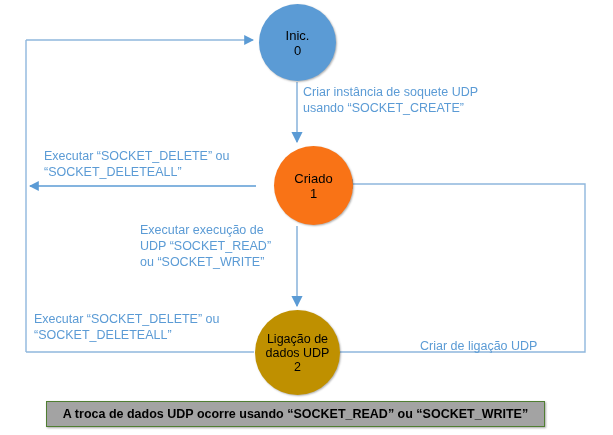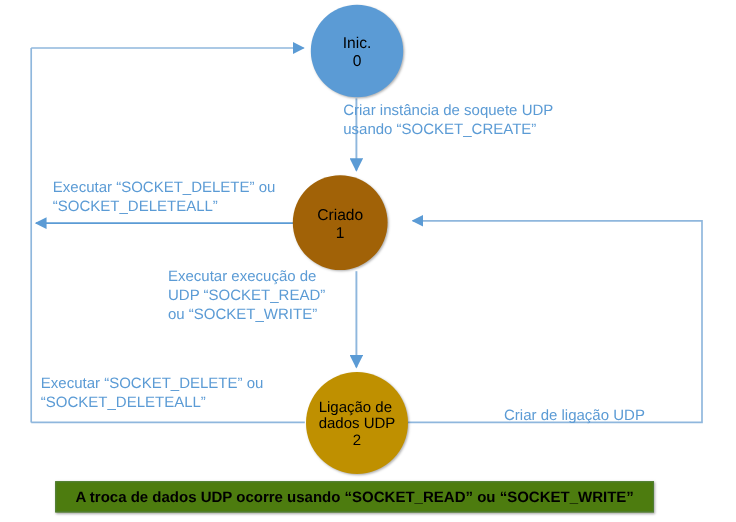--- a/index.html
+++ b/index.html
@@ -16,58 +16,58 @@
   .node{
     position:absolute;
     border-radius:50%;
     display:flex;
     flex-direction:column;
     align-items:center;
     justify-content:center;
     color:#000000;
     font-size:13px;
     line-height:15px;
-    text-align:left;
+    text-align:center;
     box-shadow:1px 1px 2px rgba(0,0,0,0.30);
   }
   .node .nm{display:block;white-space:pre-line;}
   .node .num{display:block;}
 
   #node-init{
     left:259px;top:4px;width:77px;height:77px;
     background:#5B9BD5;
   }
   #node-created{
-    left:244px;top:146px;width:79px;height:79px;
-    background:#a16207;
+    left:274px;top:146px;width:79px;height:79px;
+    background:#f97316;
   }
   #node-bind{
     left:255px;top:310px;width:85px;height:85px;
     background:#BF9000;
     font-size:12.5px;line-height:14px;
   }
 
   .lbl{
     position:absolute;
     color:#5B9BD5;
     font-size:12.5px;
     line-height:16px;
     white-space:pre-line;
   }
-  #lbl-create{left:286px;top:84px;}
+  #lbl-create{left:303px;top:84px;}
   #lbl-delete-top{left:44px;top:148px;}
   #lbl-first-exec{left:140px;top:222px;}
   #lbl-delete-bottom{left:34px;top:311px;}
   #lbl-err{left:420px;top:338px;}
 
   #banner{
     position:absolute;
     left:46px;top:401px;
     width:497px;height:24px;
-    background:#4d7c0f;
+    background:#a3a3a3;
     border:1px solid #507E32;
     display:flex;align-items:center;justify-content:center;
     color:#000000;
     font-size:12.5px;
     font-weight:bold;
     box-shadow:1px 1px 2px rgba(0,0,0,0.35);
   }
 </style>
 </head>
 <body>

